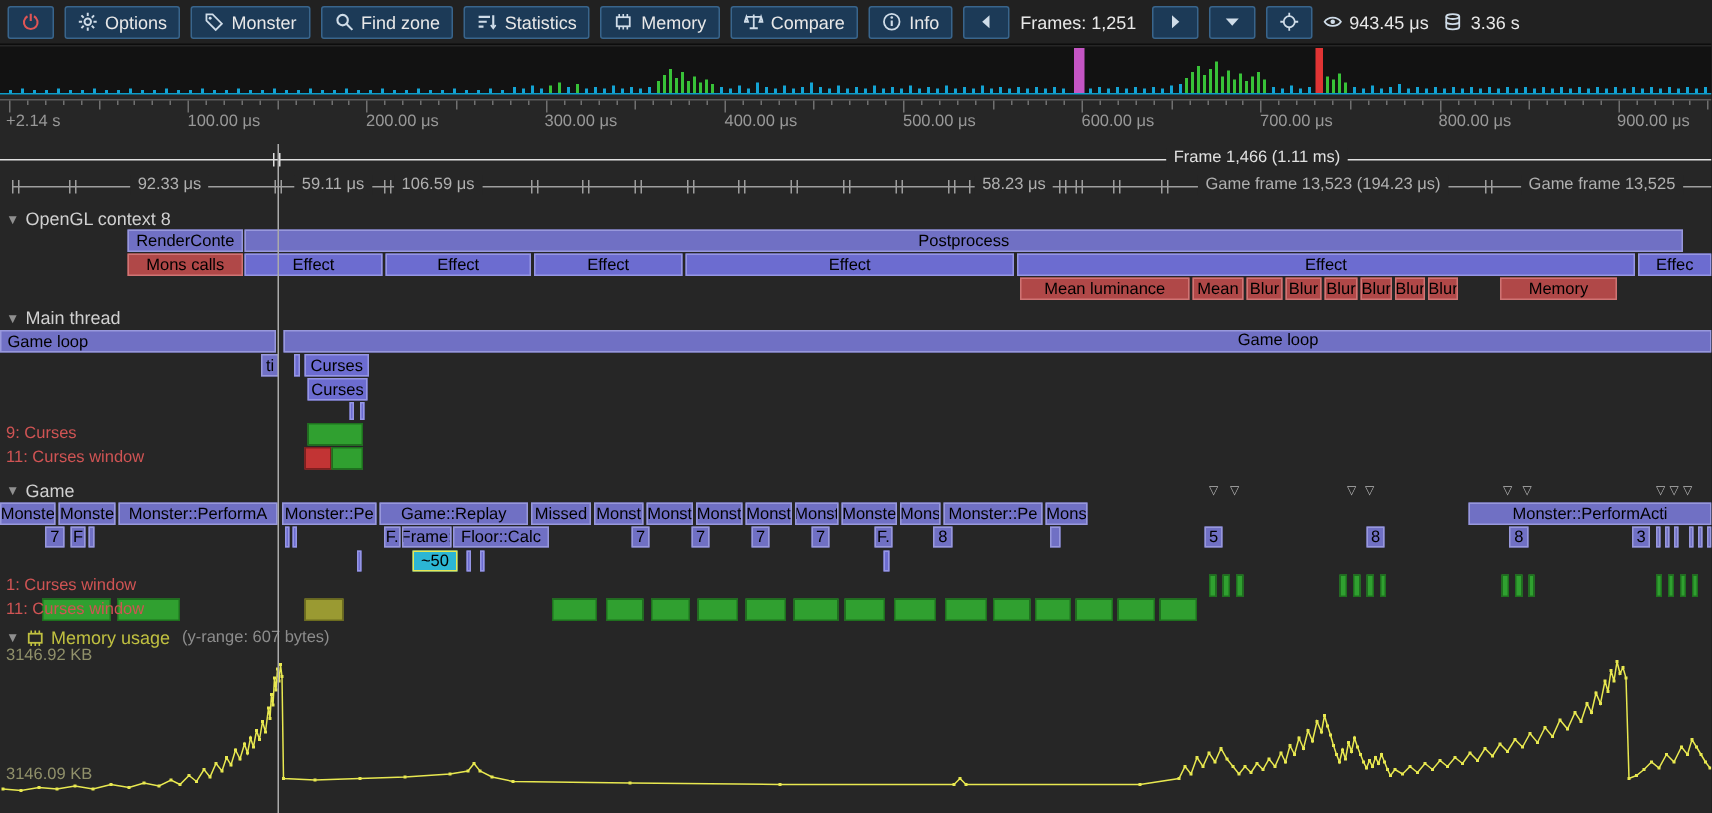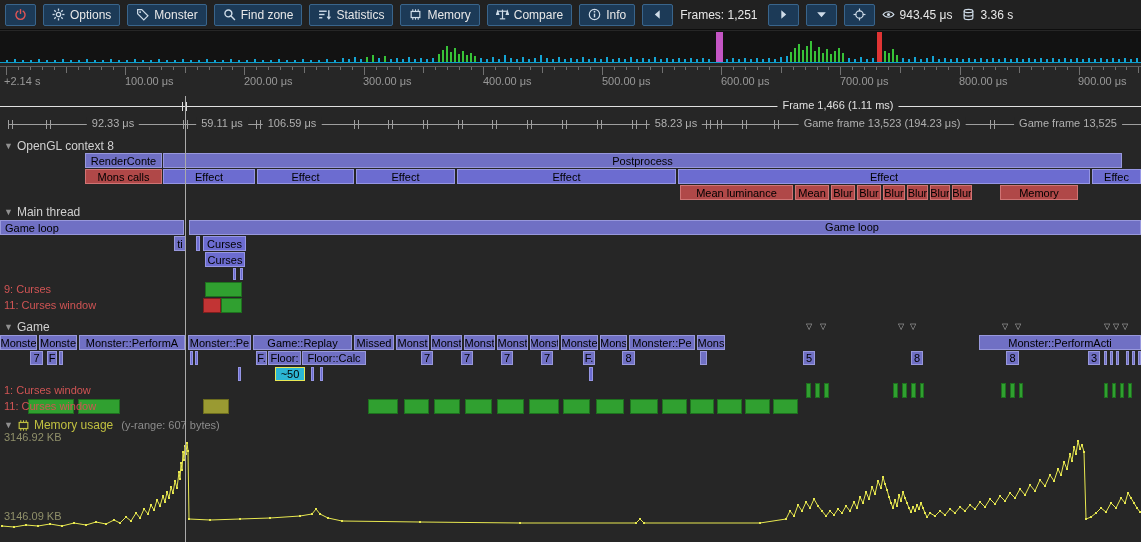--- a/index.html
+++ b/index.html
@@ -604,21 +604,21 @@
     <div class="zone purple" style="left: 600px; top: 335px; width: 27px; height: 15px;">Mons</div>
     <div class="zone purple" style="left: 629px; top: 335px; width: 66px; height: 15px;">Monster::Pe</div>
     <div class="zone purple" style="left: 697px; top: 335px; width: 28px; height: 15px;">Mons</div>
     <div class="zone purple" style="left: 979px; top: 335px; width: 162px; height: 15px;">Monster::PerformActi</div>
     <div class="zone purple" style="left: 30px; top: 351px; width: 13px; height: 14px;">7</div>
     <div class="zone purple" style="left: 47px; top: 351px; width: 10px; height: 14px;">F</div>
     <div class="zone purple" style="left: 59px; top: 351px; width: 4px; height: 14px;"></div>
     <div class="zone blue" style="left: 190px; top: 351px; width: 3px; height: 14px;"></div>
     <div class="zone blue" style="left: 195px; top: 351px; width: 3px; height: 14px;"></div>
     <div class="zone purple" style="left: 256px; top: 351px; width: 11px; height: 14px;">F.</div>
-    <div class="zone purple" style="left: 268px; top: 351px; width: 33px; height: 14px;">Floor:</div>
+    <div class="zone purple" style="left: 268px; top: 351px; width: 33px; height: 14px;">Frame:</div>
     <div class="zone purple" style="left: 302px; top: 351px; width: 64px; height: 14px;">Floor::Calc</div>
     <div class="zone purple" style="left: 421px; top: 351px; width: 12px; height: 14px;">7</div>
     <div class="zone purple" style="left: 461px; top: 351px; width: 12px; height: 14px;">7</div>
     <div class="zone purple" style="left: 501px; top: 351px; width: 12px; height: 14px;">7</div>
     <div class="zone purple" style="left: 541px; top: 351px; width: 12px; height: 14px;">7</div>
     <div class="zone purple" style="left: 583px; top: 351px; width: 12px; height: 14px;">F.</div>
     <div class="zone purple" style="left: 622px; top: 351px; width: 13px; height: 14px;">8</div>
     <div class="zone purple" style="left: 700px; top: 351px; width: 7px; height: 14px;"></div>
     <div class="zone purple" style="left: 803px; top: 351px; width: 12px; height: 14px;">5</div>
     <div class="zone purple" style="left: 911px; top: 351px; width: 12px; height: 14px;">8</div>

